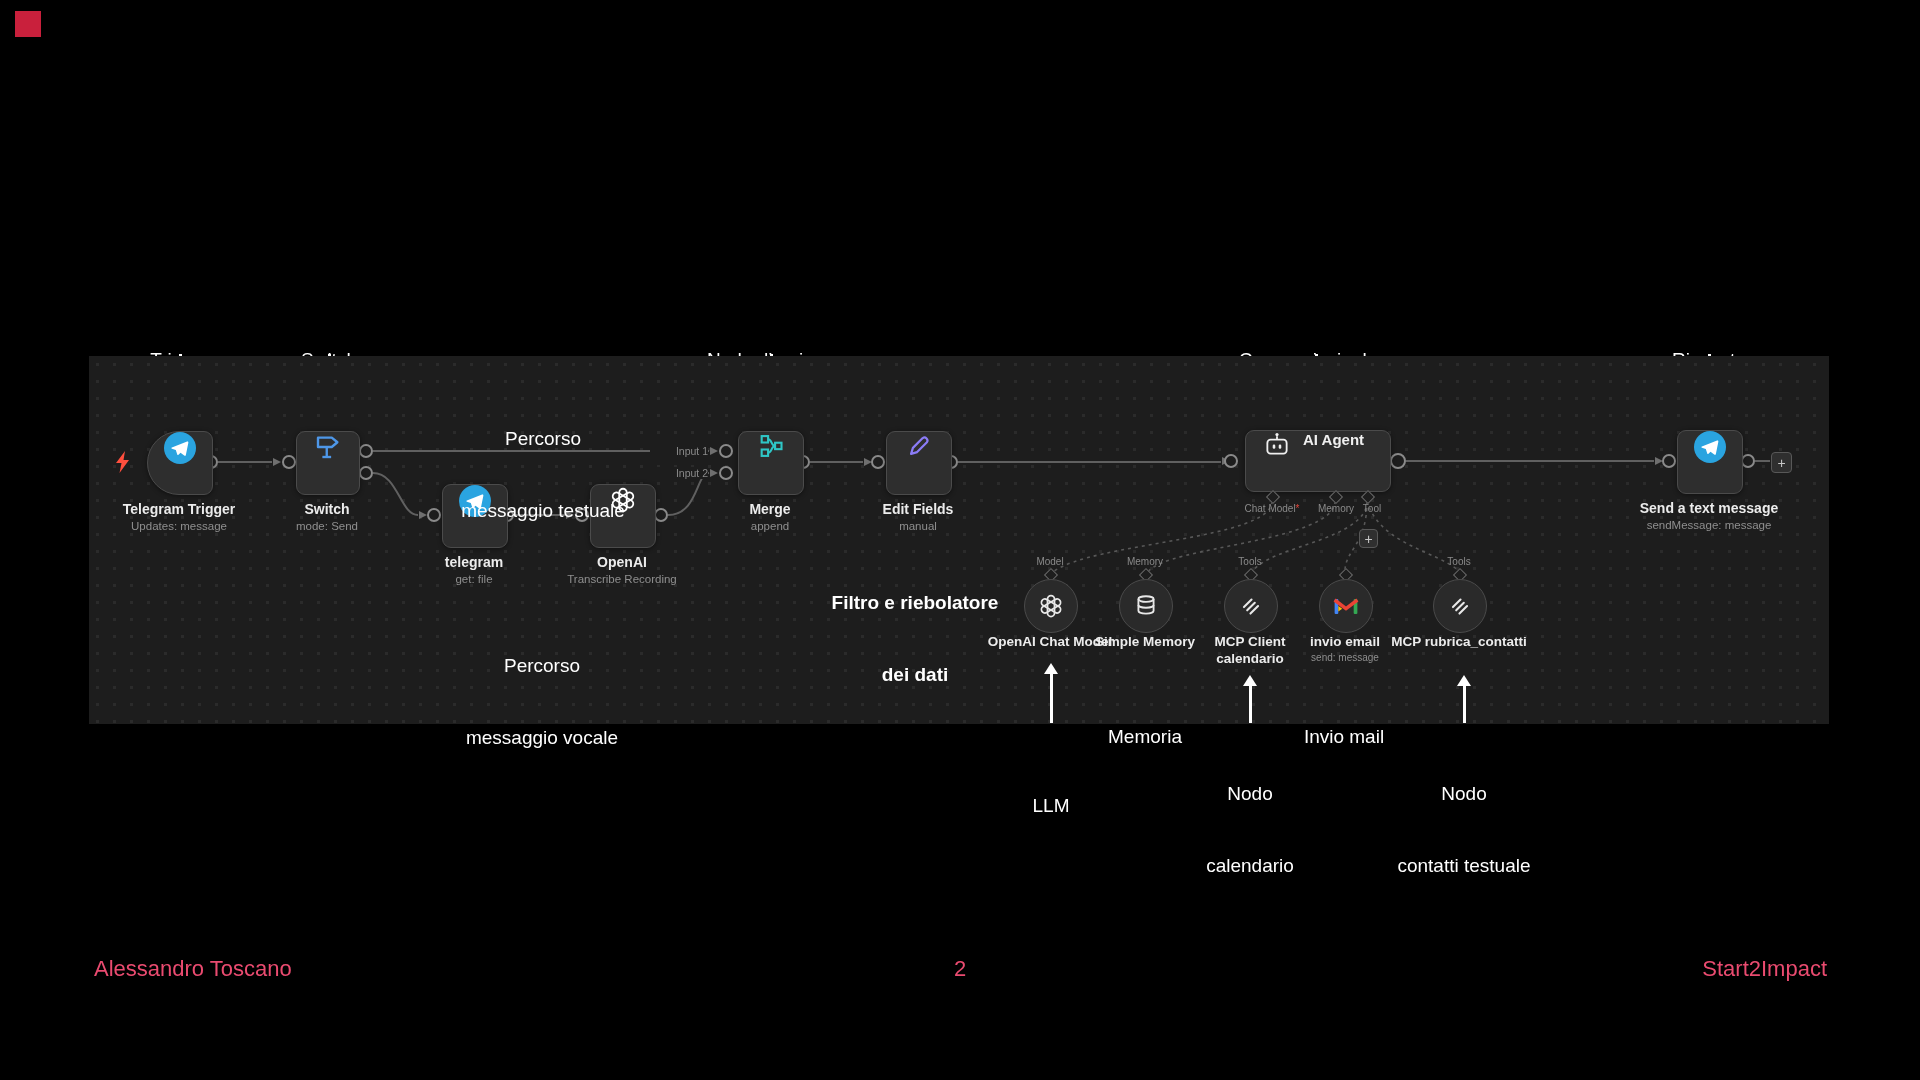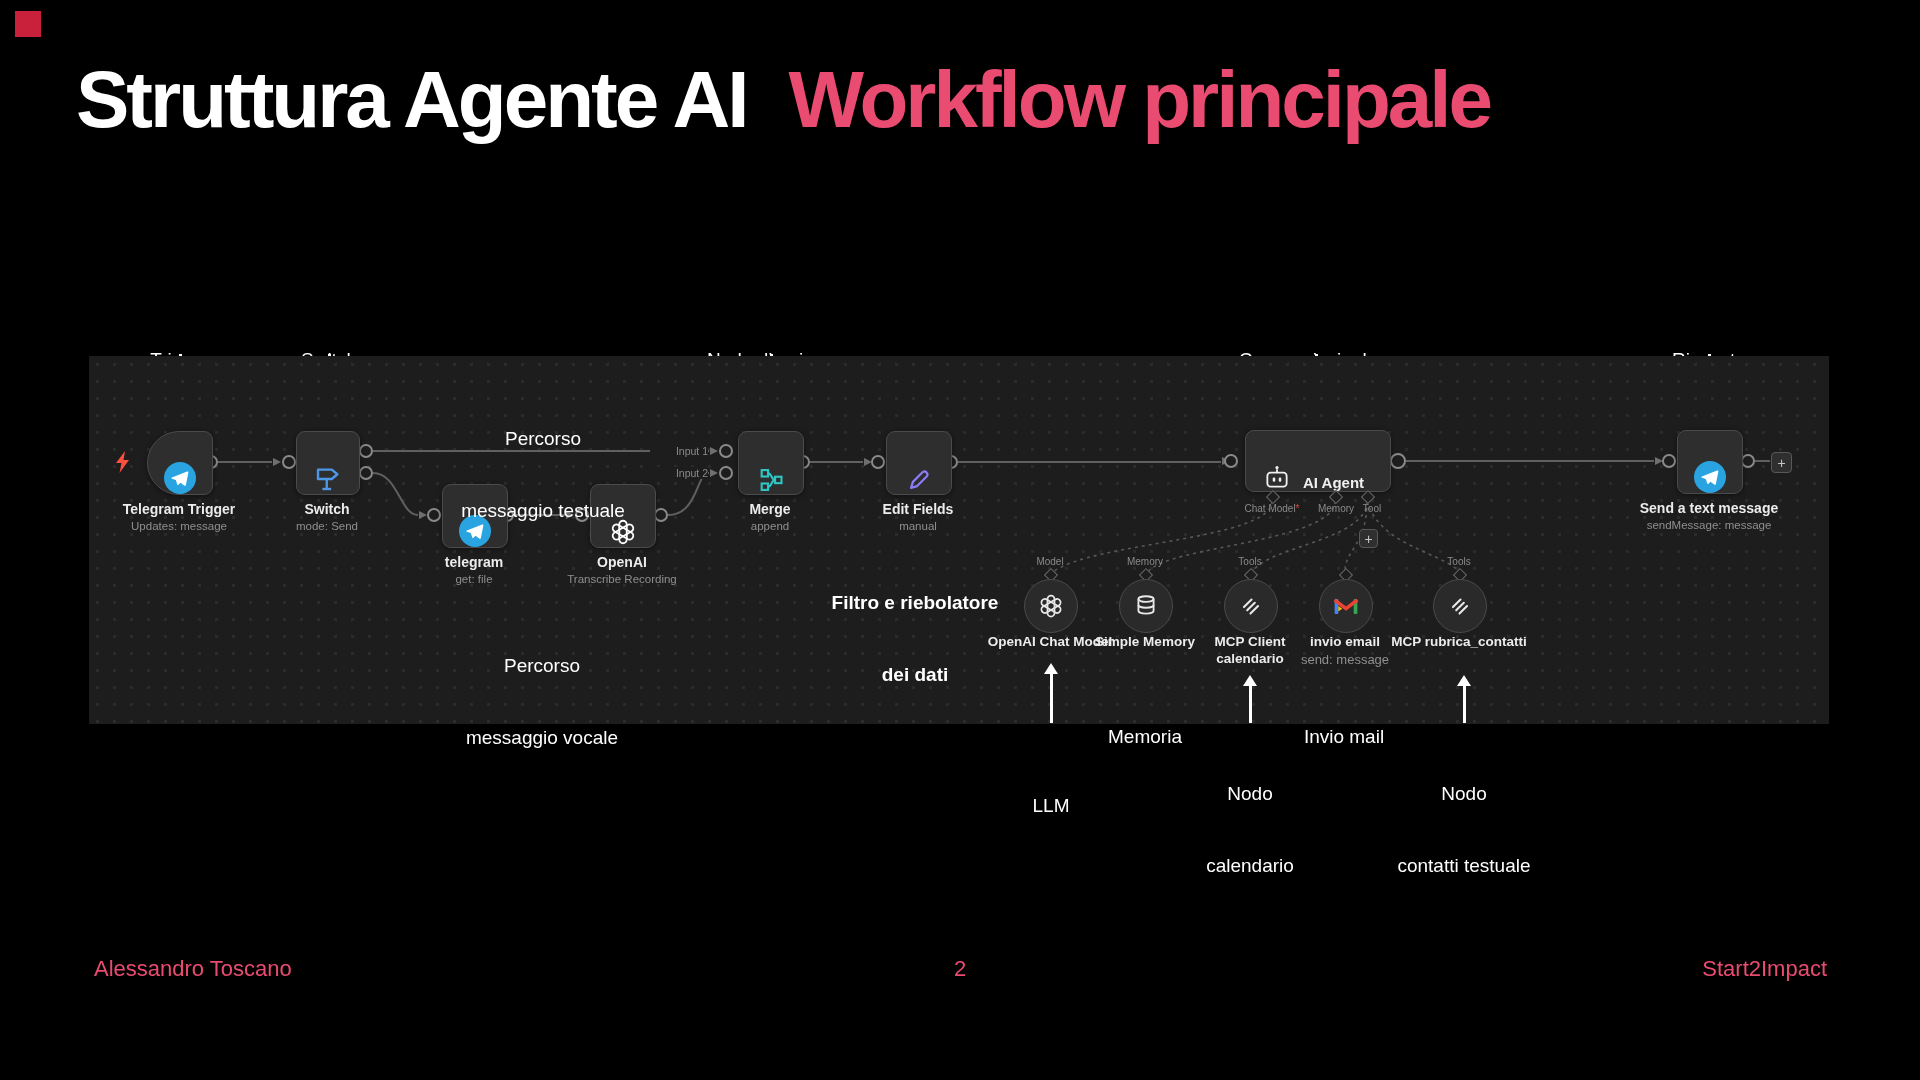--- a/index.html
+++ b/index.html
@@ -33,57 +33,56 @@
 
   
   #wires{position:absolute;left:0;top:0;}
   #wires path.w{stroke:#606060;stroke-width:2;fill:none;}
   #wires path.d{stroke:#585858;stroke-width:1.6;fill:none;stroke-dasharray:3 4;}
   #wires circle.port{fill:#1d1d1d;stroke:#8a8a8a;stroke-width:2;}
   #wires polygon.ah{fill:#6f6f6f;}
 
   
   .node{position:absolute;width:64px;height:62px;background:#2e2e2e;border:1px solid #4b4b4b;
-        border-radius:9px;display:flex;align-items:flex-end;justify-content:center;
+        border-radius:9px;display:flex;align-items:flex-start;justify-content:center;
         box-shadow:0 1px 5px rgba(0,0,0,.45);}
   .node.trigger{border-radius:32px 9px 9px 32px;}
   .node.agent{width:146px;justify-content:flex-start;padding-left:16px;gap:11px;box-sizing:border-box;}
   .aname{font-size:15px;font-weight:bold;color:#f0f0f0;}
   .nlabel{position:absolute;width:180px;transform:translateX(-50%);text-align:center;}
   .nname{font-size:14px;font-weight:bold;color:#ececec;}
   .nsub{font-size:11.5px;color:#8f8f8f;margin-top:3px;}
 
   
   .dia{position:absolute;width:8px;height:8px;background:#1d1d1d;border:1px solid #6a6a6a;transform:rotate(45deg);}
   .plab{position:absolute;transform:translateX(-50%);font-size:10px;color:#8a8a8a;white-space:nowrap;}
   .req{color:#e0453a;}
   .ilab{position:absolute;width:58px;text-align:right;font-size:10.5px;color:#8a8a8a;background:#1d1d1d;}
 
   
   .sub{position:absolute;width:52px;height:52px;border-radius:50%;background:#2a2a2a;
        border:1px solid #4a4a4a;display:flex;align-items:center;justify-content:center;}
   .slabel{position:absolute;width:160px;transform:translateX(-50%);text-align:center;}
   .sname{font-size:13.5px;font-weight:bold;color:#ececec;line-height:17px;}
-  .ssub{font-size:13px;color:#8f8f8f;margin-top:2px;}
+  .ssub{font-size:10px;color:#8f8f8f;margin-top:2px;}
 
   .plus{position:absolute;background:#2f2f2f;border:1px solid #585858;border-radius:4px;
         color:#c8c8c8;display:flex;align-items:center;justify-content:center;
         font-size:14px;line-height:1;}
 
   
   .foot{position:absolute;top:956px;font-size:22px;color:#ea4b70;white-space:nowrap;}
 </style>
 </head>
 <body>
 
 <div id="slide">
 
   <div class="marker"></div>
 
-  <div class="title"><span>Struttura Agente AI</span><span class="t2">Workflow principale</span></div>
 
   <div class="co" style="left:180px;top:300px;">
     <div>Trigger</div>
     <div>principale</div>
   </div>
   <div class="co" style="left:329px;top:300px;">
     <div>Switch</div>
     <div>dei messaggi</div>
   </div>
   <div class="co" style="left:771px;top:300px;">

